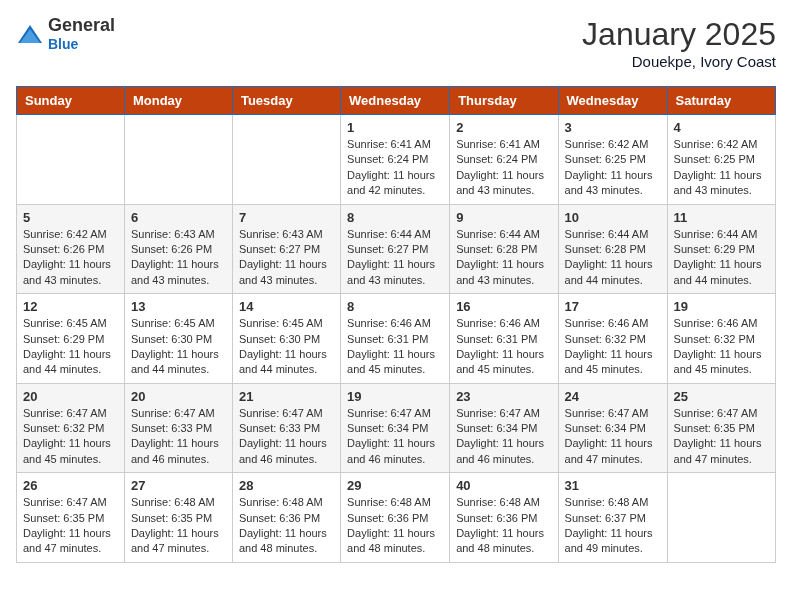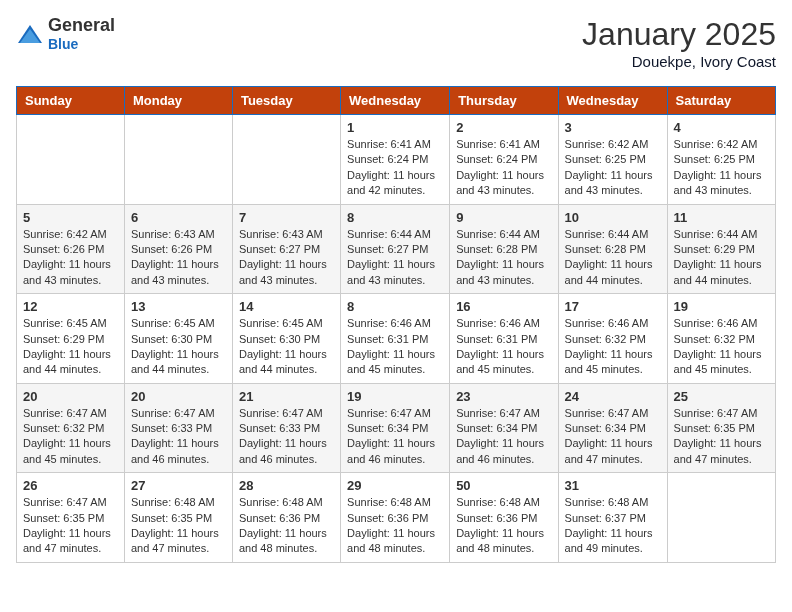--- a/index.html
+++ b/index.html
@@ -249,21 +249,21 @@
         </td>
         <td>
           <span class="day-number">28</span>
           <div class="day-info">Sunrise: 6:48 AM<br>Sunset: 6:36 PM<br>Daylight: 11 hours and 48 minutes.</div>
         </td>
         <td>
           <span class="day-number">29</span>
           <div class="day-info">Sunrise: 6:48 AM<br>Sunset: 6:36 PM<br>Daylight: 11 hours and 48 minutes.</div>
         </td>
         <td>
-          <span class="day-number">50</span>
+          <span class="day-number">40</span>
           <div class="day-info">Sunrise: 6:48 AM<br>Sunset: 6:36 PM<br>Daylight: 11 hours and 48 minutes.</div>
         </td>
         <td>
           <span class="day-number">31</span>
           <div class="day-info">Sunrise: 6:48 AM<br>Sunset: 6:37 PM<br>Daylight: 11 hours and 49 minutes.</div>
         </td>
         <td class="empty-cell"></td>
       </tr>
     </tbody>
 </table>

